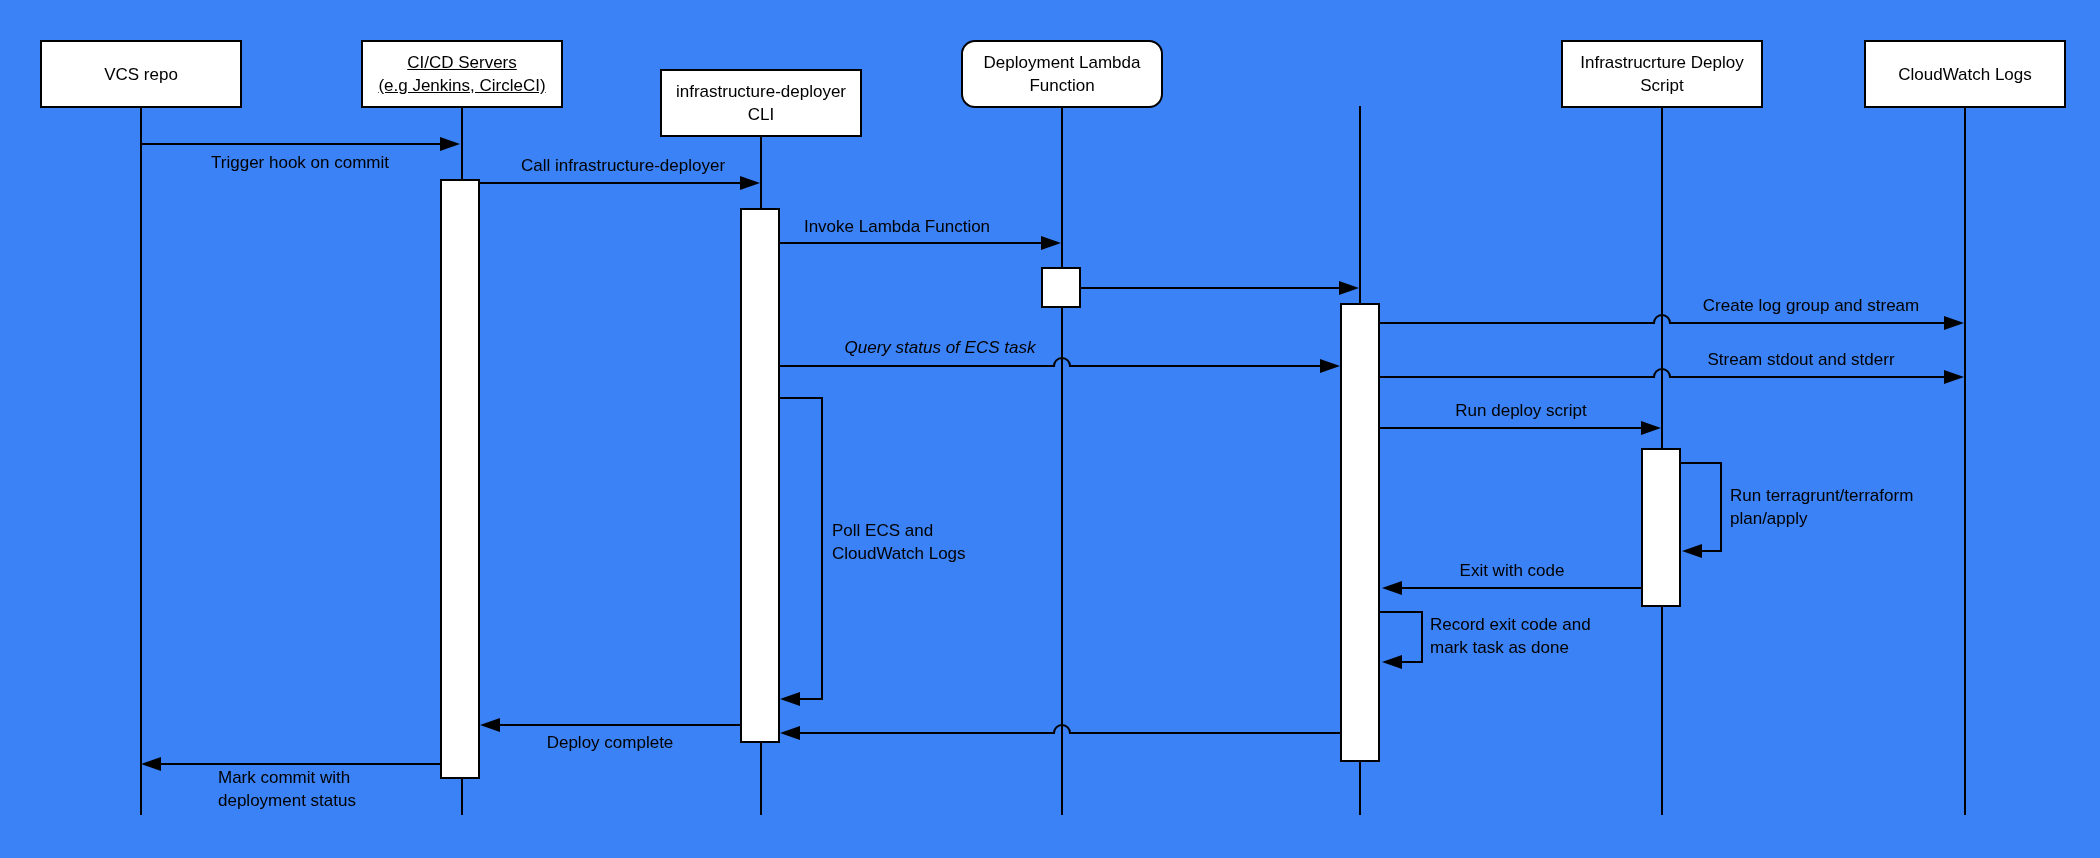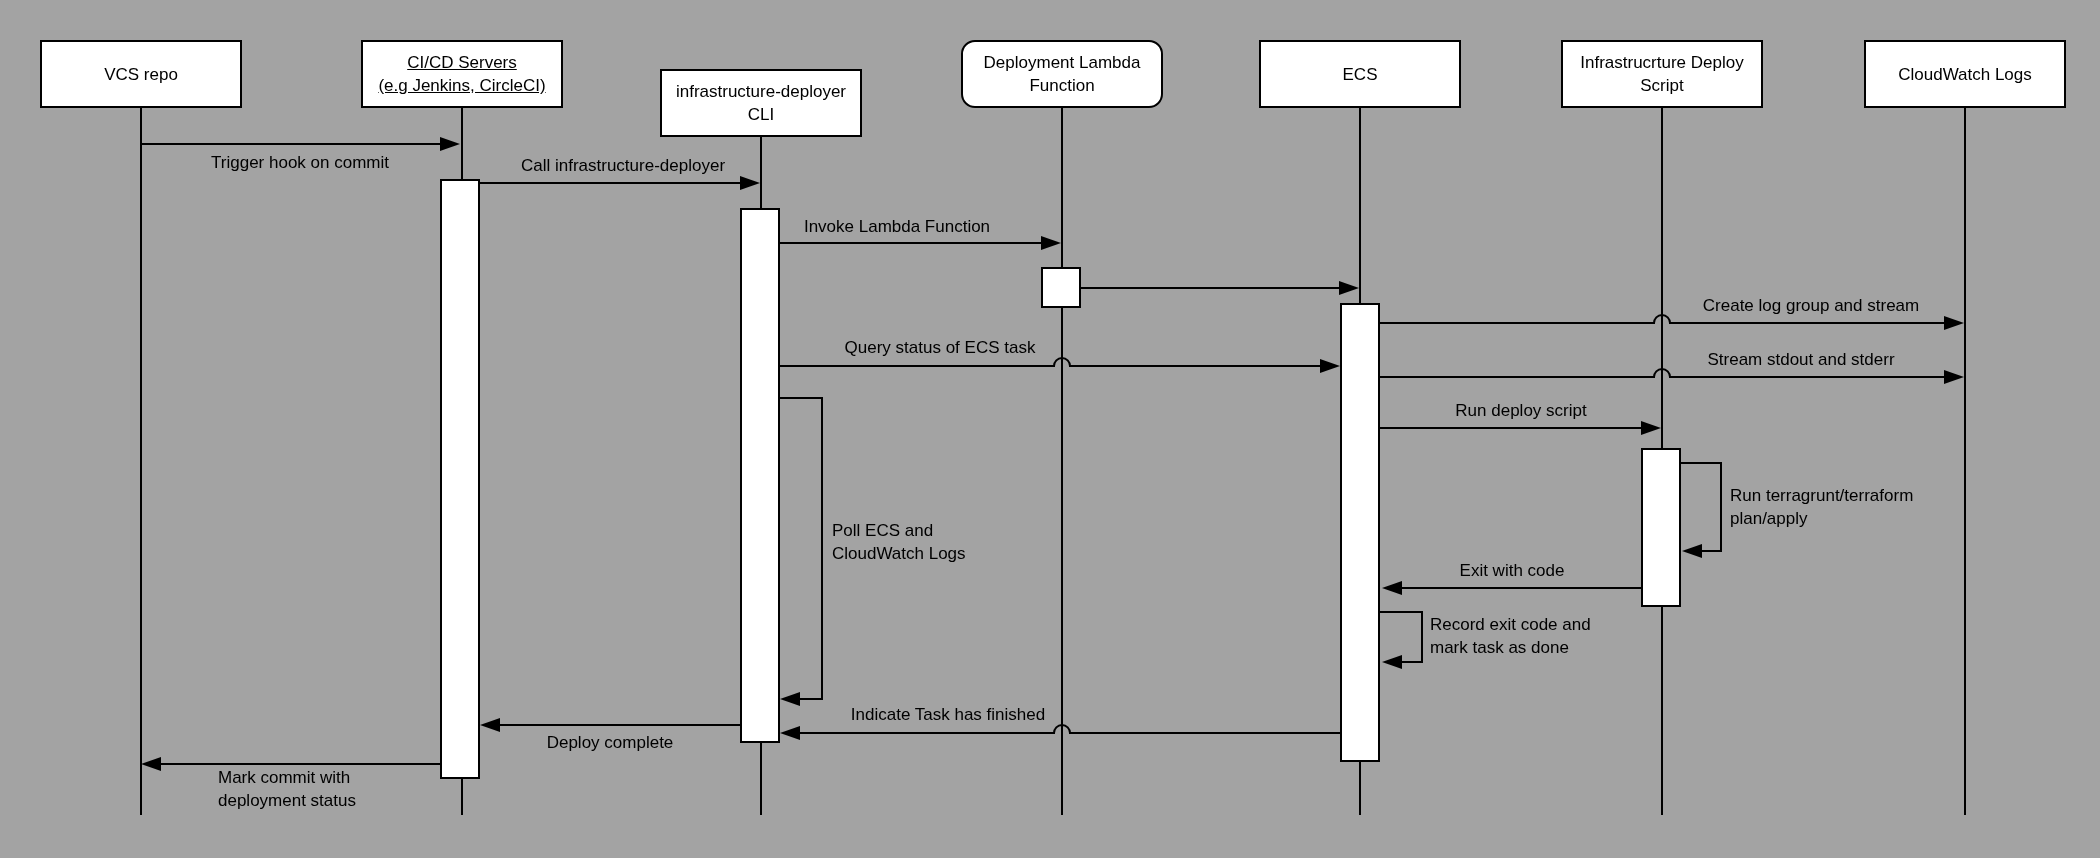--- a/index.html
+++ b/index.html
@@ -4,21 +4,21 @@
 <style>
   html, body {
     margin: 0;
     padding: 0;
     background: #ffffff;
   }
   .canvas {
     position: relative;
     width: 2100px;
     height: 858px;
-    background: #a3a3a3;
+    background: #3b82f6;
     font-family: "Liberation Sans", sans-serif;
     color: #000000;
     overflow: hidden;
   }
   .participant-box {
     position: absolute;
     width: 202px;
     height: 68px;
     box-sizing: border-box;
     border: 2px solid #000000;
@@ -85,21 +85,20 @@
 
 <div class="canvas">
 
   <div class="participant-box" style="left:40px;   top:40px;">VCS repo</div>
   <div class="participant-box" style="left:361px;  top:40px;text-decoration:underline;">CI/CD Servers
 (e.g Jenkins, CircleCI)</div>
   <div class="participant-box" style="left:660px;  top:40px;margin-top:29px;">infrastructure-deployer
 CLI</div>
   <div class="participant-box" style="left:961px;  top:40px;border-radius:14px;">Deployment Lambda
 Function</div>
-  <div class="participant-box" style="left:1259px; top:40px;">ECS</div>
   <div class="participant-box" style="left:1561px; top:40px;">Infrastrucrture Deploy
 Script</div>
   <div class="participant-box" style="left:1864px; top:40px;">CloudWatch Logs</div>
 
   <div class="lifeline" style="left:140px;"></div>
   <div class="lifeline" style="left:461px;"></div>
   <div class="lifeline" style="left:760px;"></div>
   <div class="lifeline" style="left:1061px;"></div>
   <div class="lifeline" style="left:1359px;"></div>
   <div class="lifeline" style="left:1661px;"></div>
@@ -171,28 +170,27 @@
     <g>
       <line x1="440" y1="764" x2="161" y2="764"></line>
       <polygon points="141,764 161,757 161,771"></polygon>
     </g>
   </svg>
 
   <div class="msg-label center" style="left:125px;  top:151px;">Trigger hook on commit</div>
   <div class="msg-label center" style="left:448px;  top:154px;">Call infrastructure-deployer</div>
   <div class="msg-label center" style="left:722px;  top:215px;">Invoke Lambda Function</div>
   <div class="msg-label center" style="left:1636px; top:294px;">Create log group and stream</div>
-  <div class="msg-label center" style="left:765px;  top:336px;">Query status of ECS task</div>
+  <div class="msg-label center" style="left:765px;  top:336px;font-style:italic;">Query status of ECS task</div>
   <div class="msg-label center" style="left:1626px; top:348px;">Stream stdout and stderr</div>
   <div class="msg-label center" style="left:1346px; top:399px;">Run deploy script</div>
   <div class="msg-label left" style="left:1730px; top:484px;">Run terragrunt/terraform
 plan/apply</div>
   <div class="msg-label center" style="left:1337px; top:559px;">Exit with code</div>
   <div class="msg-label left" style="left:1430px; top:613px;">Record exit code and
 mark task as done</div>
   <div class="msg-label left" style="left:832px;  top:519px;">Poll ECS and
 CloudWatch Logs</div>
-  <div class="msg-label center" style="left:773px;  top:703px;">Indicate Task has finished</div>
   <div class="msg-label center" style="left:435px;  top:731px;">Deploy complete</div>
   <div class="msg-label left" style="left:218px;  top:766px;">Mark commit with
 deployment status</div>
 
 </div>
 
 </body></html>

